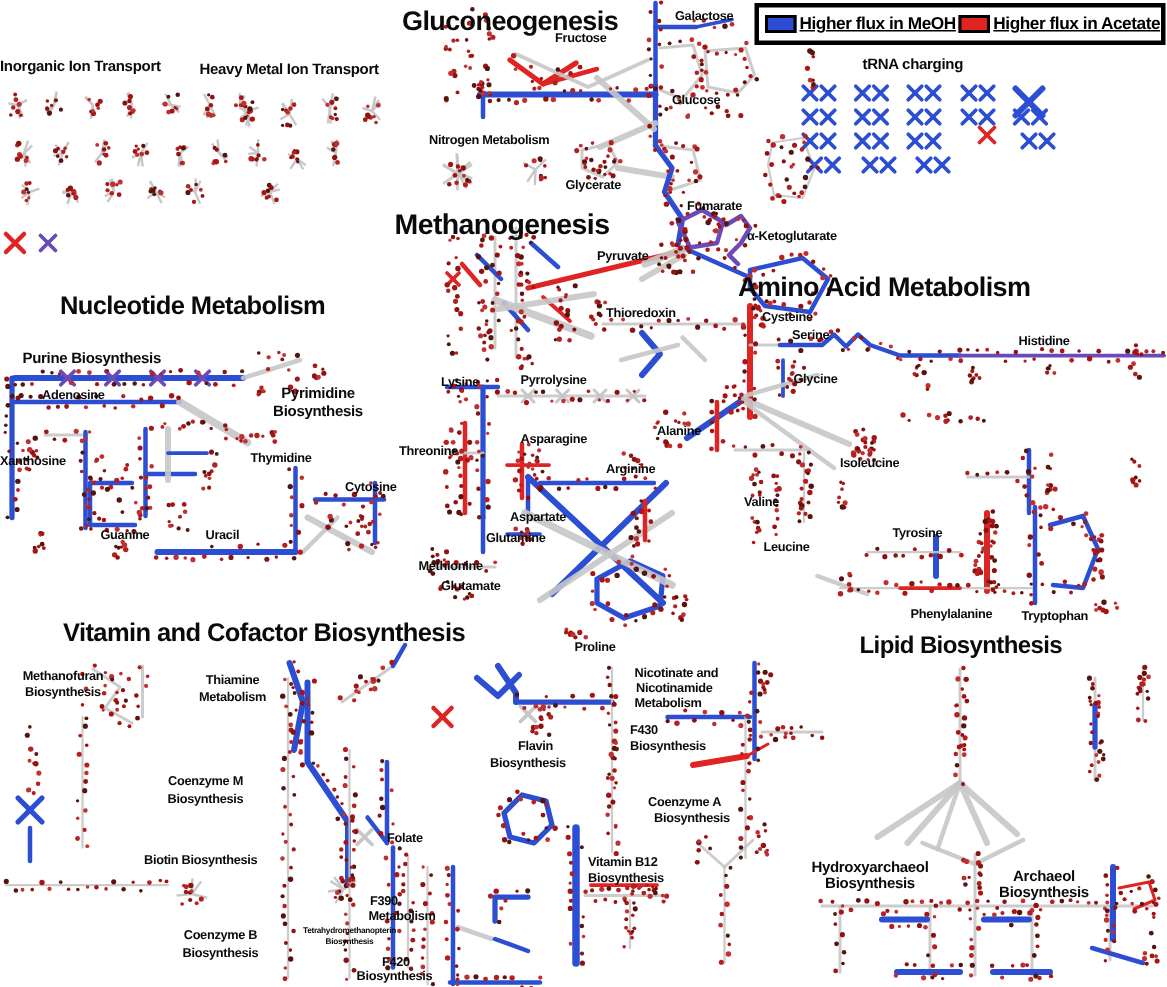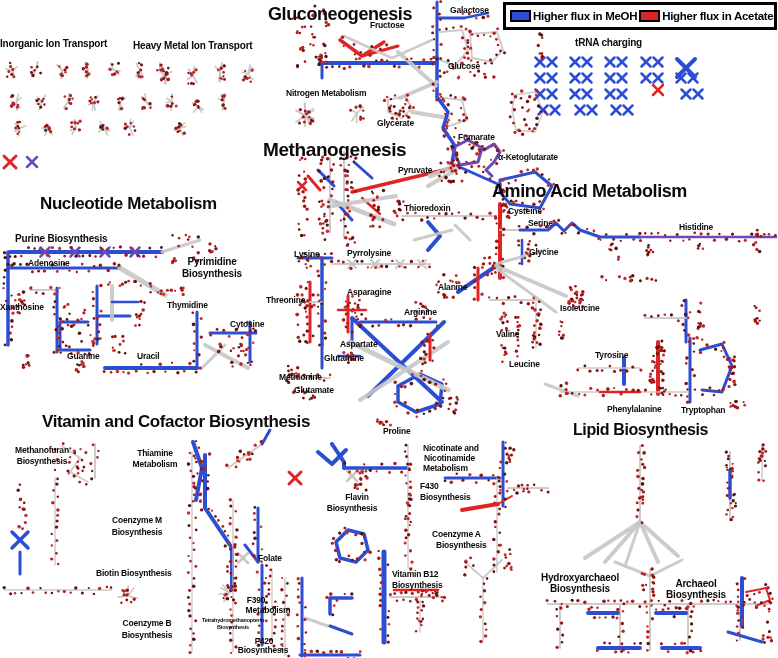--- a/index.html
+++ b/index.html
@@ -2,21 +2,21 @@
 <html><head>
 <meta charset="utf-8">
 <style>
   html,body{margin:0;padding:0;background:#ffffff;}
   .stage{position:relative;width:778px;height:658px;background:#fff;overflow:hidden;
          font-family:"Liberation Sans",sans-serif;}
   .stage svg{position:absolute;left:0;top:0;}
   .legend{position:absolute;left:503px;top:2px;width:274px;height:28px;
           border:3px solid #000;box-sizing:border-box;display:flex;align-items:center;
           background:#fff;font-weight:bold;font-size:11.5px;letter-spacing:-0.3px;
-          padding:0 2px;white-space:nowrap;}
+          padding:0 2px;white-space:nowrap;text-decoration:underline;}
   .legend .sw{width:21px;height:12px;border:2px solid #000;flex:none;margin:0 2px;box-sizing:border-box;}
   svg text{font-family:"Liberation Sans",sans-serif;font-weight:bold;fill:#0a0a0a;}
   svg text.lbl{letter-spacing:-0.2px;}
   svg text.ttl{letter-spacing:-0.4px;}
 </style>
 </head>
 <body>
 
 <div class="stage">
   <svg id="map" width="778" height="658" viewBox="0 0 778 658">

